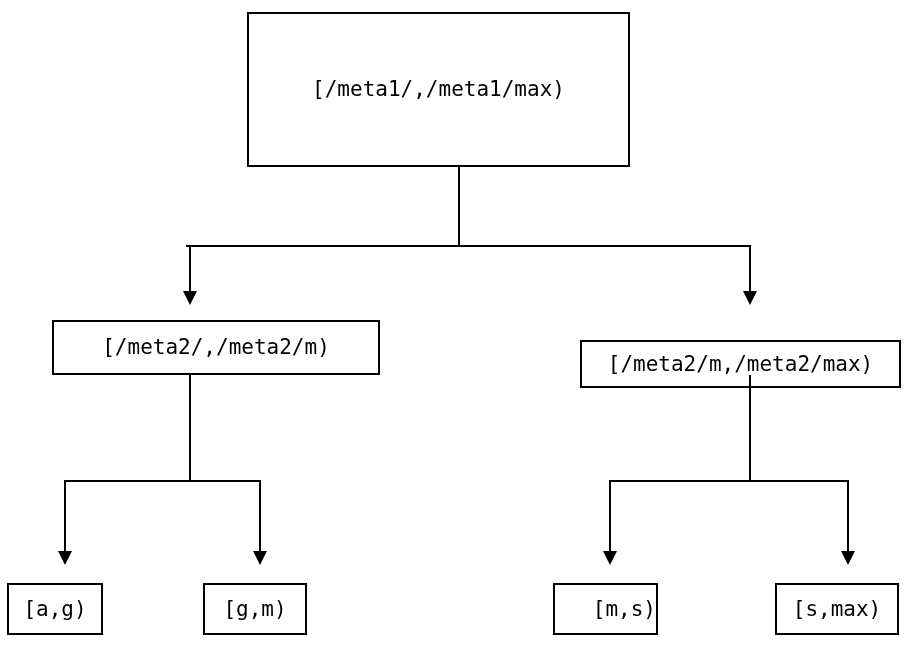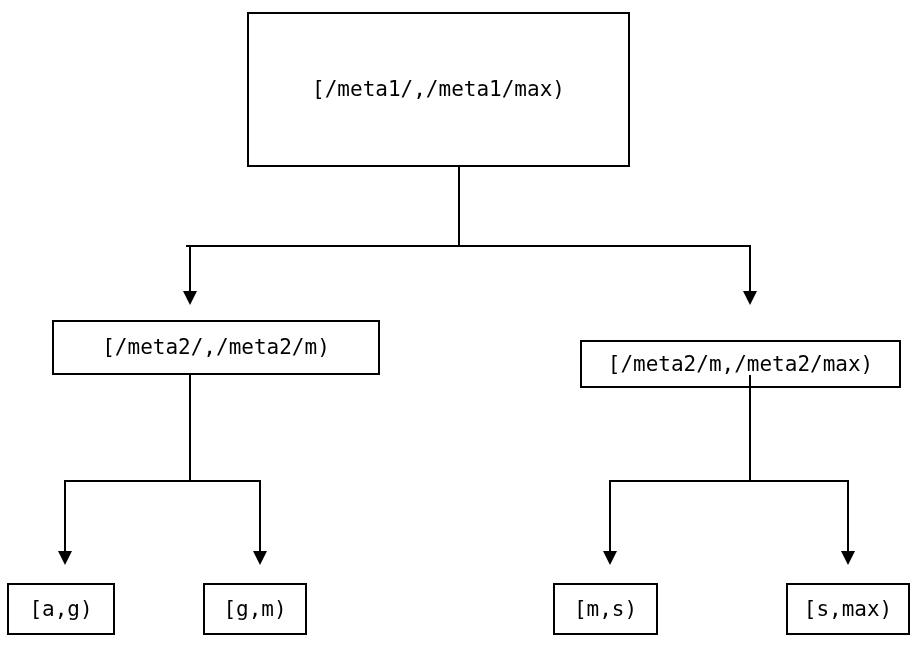--- a/index.html
+++ b/index.html
@@ -54,24 +54,24 @@
     width: 321px;
     height: 48px;
     font-size: 21px;
     margin-top: 20px;
   }
   .leaf {
     top: 583px;
     height: 52px;
     font-size: 21px;
   }
-  #node-leaf-0 { left: 7px;   width: 108px; }
+  #node-leaf-0 { left: 7px;   width: 96px; }
   #node-leaf-1 { left: 203px; width: 104px; text-align: center; }
-  #node-leaf-2 { left: 553px; width: 105px; }
-  #node-leaf-3 { left: 775px; width: 124px; margin-left: 11px; }
+  #node-leaf-2 { left: 553px; width: 105px; justify-content: flex-end; }
+  #node-leaf-3 { left: 775px; width: 124px; }
 
   
   .vline {
     position: absolute;
     width: 2px;
     background: #000000;
   }
   .hline {
     position: absolute;
     height: 2px;

